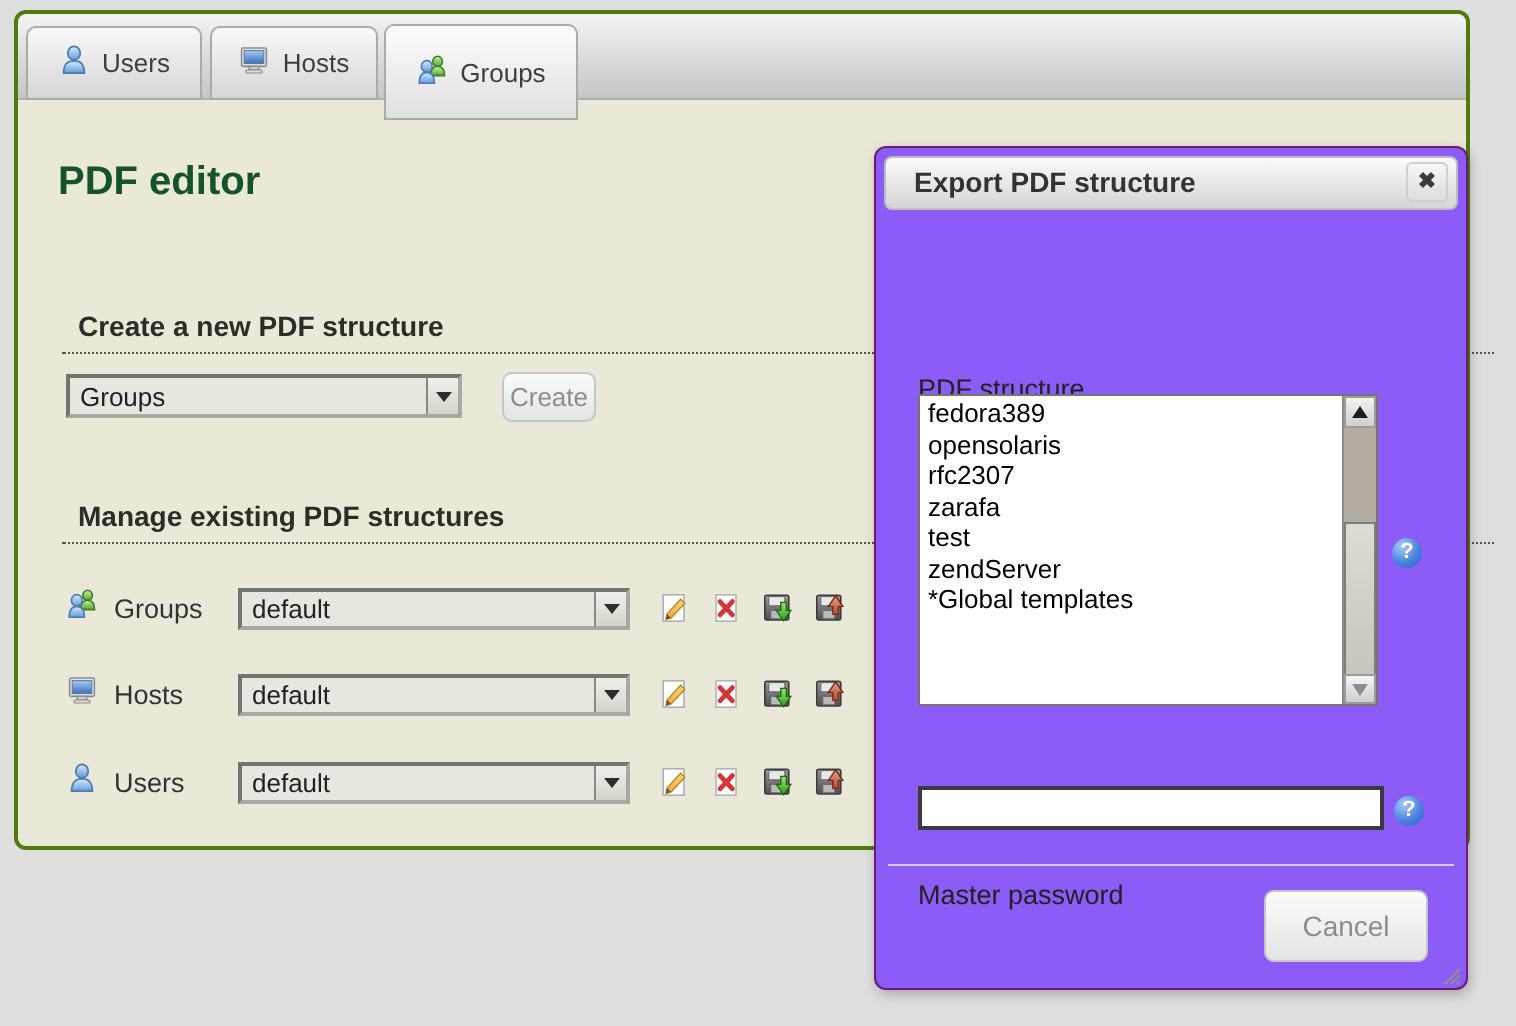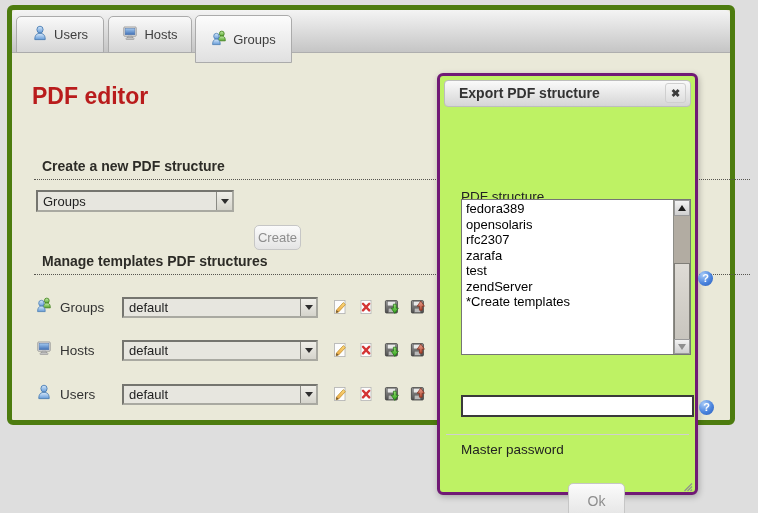--- a/index.html
+++ b/index.html
@@ -1,64 +1,64 @@
 <!DOCTYPE html>
 <html><head>
 <meta charset="utf-8">
 <style>
   * { margin:0; padding:0; box-sizing:border-box; }
   html,body { width:758px; height:513px; font-family:"Liberation Sans", sans-serif; }
   body { background:#dedede; position:relative; overflow:hidden; }
 
   
   .widget { position:absolute; left:7px; top:5px; width:728px; height:420px;
-            border:5px solid #4d7c0f; border-radius:6px; background:#eae9d9; }
+            border:2px solid #4d7c0f; border-radius:6px; background:#eae9d9; }
   .tabstrip { position:absolute; left:0; top:0; right:0; height:43px;
               background:linear-gradient(#f4f4f4,#c5c5c5);
               border-bottom:1px solid #aeaeae; border-radius:5px 5px 0 0; }
   .tab { position:absolute; display:flex; align-items:center; justify-content:center; gap:6px;
          background:linear-gradient(#f9f9f9,#d6d6d6); border:1px solid #ababab;
          border-radius:5px 5px 0 0; font-size:13px; color:#3e3e3e; cursor:pointer; }
   .tab-users  { left:4px;  top:6px; width:88px; height:37px; }
   .tab-hosts  { left:96px; top:6px; width:84px; height:37px; }
   .tab-groups { left:183px; top:5px; width:97px; height:48px; z-index:2;
                 background:linear-gradient(#fcfcfc,#e0e0e0); }
 
   
-  .page-title { position:absolute; left:20px; top:73px; font-size:23px; font-weight:bold; color:#b91c1c; }
+  .page-title { position:absolute; left:20px; top:73px; font-size:20px; font-weight:bold; color:#14532d; }
   .section-heading { position:absolute; left:22px; width:716px; padding:0 0 5px 8px;
                      font-size:14px; font-weight:bold; color:#2d2c27;
                      border-bottom:1px dotted #56554f; }
   .sec-create { top:148px; }
   .sec-manage { top:243px; }
 
   
   .select { position:absolute; display:flex; align-items:stretch; background:#e7e6df;
             border:2px solid; border-color:#75756f #a9a9a1 #a9a9a1 #75756f;
             font-size:13px; color:#222; cursor:pointer; }
   .select .val { flex:1; display:flex; align-items:center; padding-left:5px; overflow:hidden; white-space:nowrap; }
   .dd-btn { width:16px; border-left:1px solid #8a8a84; background:linear-gradient(#f0efe9,#d5d4cc);
             display:flex; align-items:center; justify-content:center; }
   .tri-dn { width:0; height:0; border:4px solid transparent; border-top:5px solid #2d2d2d; margin-top:5px; }
 
   .btn { display:flex; align-items:center; justify-content:center;
          background:linear-gradient(#fbfbfb,#e4e4e4); border:1px solid #c6c6c6;
-         border-radius:5px; color:#8d8d8d; cursor:pointer;margin-top:36px; }
+         border-radius:5px; color:#8d8d8d; cursor:pointer; }
   .create-btn { position:absolute; left:242px; top:179px; width:47px; height:25px; font-size:13px; }
 
   .manage-row { position:absolute; left:24px; width:395px; height:22px; display:flex; align-items:center; }
   .manage-row .row-label { width:62px; margin-left:8px; font-size:13.5px; color:#333; }
   .row-groups { top:286px; } .row-hosts { top:329px; } .row-users { top:373px; }
   .manage-row .select { position:relative; width:196px; height:21px; }
   .action-icon { width:16px; height:16px; margin-left:10px; cursor:pointer; }
   .action-icon.first { margin-left:14px; }
 
   
-  .dialog { position:absolute; left:437px; top:73px; width:261px; height:422px;
-            background:#bef264; border:3px solid #701a75; border-radius:6px;
+  .dialog { position:absolute; left:437px; top:73px; width:297px; height:422px;
+            background:#8b5cf6; border:1px solid #701a75; border-radius:6px;
             box-shadow:1px 2px 6px rgba(0,0,0,.25); z-index:10; }
   .dlg-titlebar { position:absolute; left:4px; top:4px; right:4px; height:27px;
                   background:linear-gradient(#fafafa,#d5d5d5); border:1px solid #bdbdbd;
                   border-radius:4px; }
   .dlg-title { position:absolute; left:14px; top:0; line-height:25px; font-size:14px; font-weight:bold; color:#333; }
   .dlg-close { position:absolute; right:4px; top:2px; width:21px; height:20px; border-radius:3px;
                border:1px solid #cfcfcf; background:linear-gradient(#f6f6f6,#dedede);
                font-size:11px; font-weight:bold; color:#3c3c3c; text-align:center; line-height:18px; cursor:pointer; }
   .dlg-label { position:absolute; left:21px; font-size:13.5px; color:#222; }
   .lbl-structure { top:113px;text-align:right; } .lbl-target { top:174px; } .lbl-password { top:366px; }
@@ -171,21 +171,21 @@
   <div class="section-heading sec-create">Create a new PDF structure</div>
 
   <div class="select" style="left:24px; top:180px; width:198px; height:22px;">
     <span class="val">Groups</span>
     <span class="dd-btn">
         <span class="tri-dn"></span>
       </span>
   </div>
   <div class="btn create-btn">Create</div>
 
-  <div class="section-heading sec-manage">Manage templates PDF structures</div>
+  <div class="section-heading sec-manage">Manage existing PDF structures</div>
 
   <div class="manage-row row-groups">
     <span>
       <svg width="16" height="16" viewBox="0 0 16 16">
         <ellipse cx="10.8" cy="3.7" rx="2.4" ry="2.6" fill="url(#gGreen)" stroke="#3f7d1c" stroke-width="0.8"></ellipse>
         <path d="M7.3,10.8 C7.3,6.9 9,6.1 10.8,6.1 C12.6,6.1 14.3,6.9 14.3,10.8 Z" fill="url(#gGreen)" stroke="#3f7d1c" stroke-width="0.8"></path>
         <ellipse cx="5.4" cy="6.2" rx="2.7" ry="2.9" fill="url(#gBlue)" stroke="#4a7db3" stroke-width="0.8"></ellipse>
         <path d="M1.6,14.6 C1.6,10.2 3.6,9.2 5.4,9.2 C7.2,9.2 9.2,10.2 9.2,14.6 Z" fill="url(#gBlue)" stroke="#4a7db3" stroke-width="0.8"></path>
       </svg>
     </span>
@@ -341,40 +341,40 @@
   <div class="dlg-label lbl-target">Target server profile</div>
 
   <div class="listbox">
     <div class="items">
       <div class="list-item">fedora389</div>
       <div class="list-item">opensolaris</div>
       <div class="list-item">rfc2307</div>
       <div class="list-item">zarafa</div>
       <div class="list-item">test</div>
       <div class="list-item">zendServer</div>
-      <div class="list-item">*Create templates</div>
+      <div class="list-item">*Global templates</div>
     </div>
     <div class="sbar">
       <div class="sb-btn sb-up">
           <span class="tri-up-s"></span>
         </div>
       <div class="sb-thumb"></div>
       <div class="sb-btn sb-down">
           <span class="tri-dn-s"></span>
         </div>
     </div>
   </div>
   <div class="help-icon help-target">?</div>
 
   <div class="dlg-label lbl-password">Master password</div>
   <input class="password-input" type="text" value="" style="">
   <div class="help-icon help-password">?</div>
 
   <div class="dlg-divider"></div>
-  <div class="btn ok-btn">Ok</div>
+  <div class="btn cancel-btn">Cancel</div>
 
   <span class="resize-handle">
     <svg width="12" height="12" viewBox="0 0 12 12">
       <g stroke="#8f8f8f" stroke-width="1.2">
         <path d="M3.5,11 L11,3.5"></path>
           <path d="M6.5,11 L11,6.5"></path>
           <path d="M9.5,11 L11,9.5"></path>
       </g>
     </svg>
   </span>

